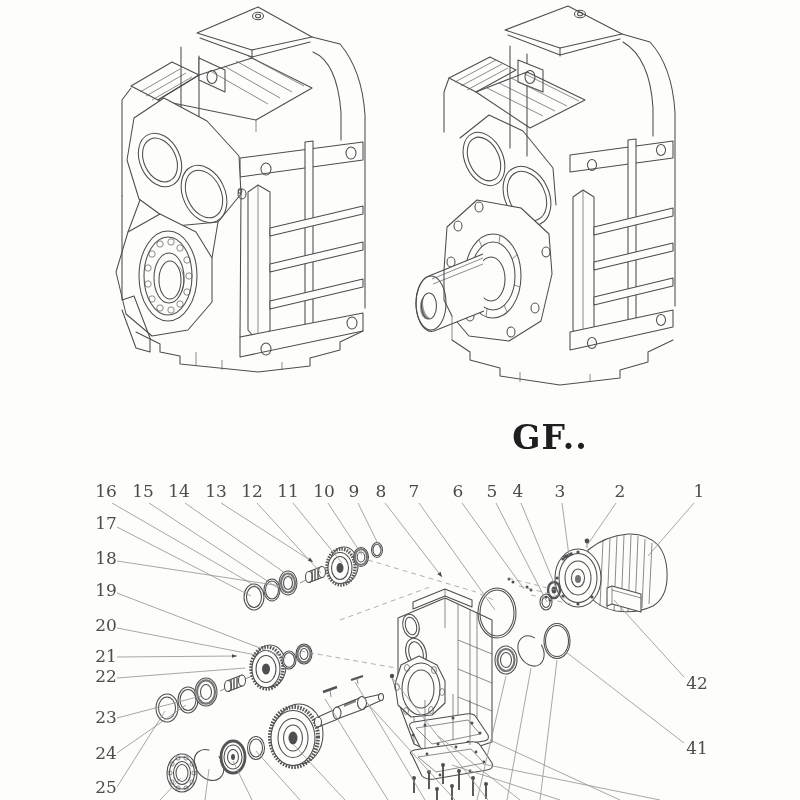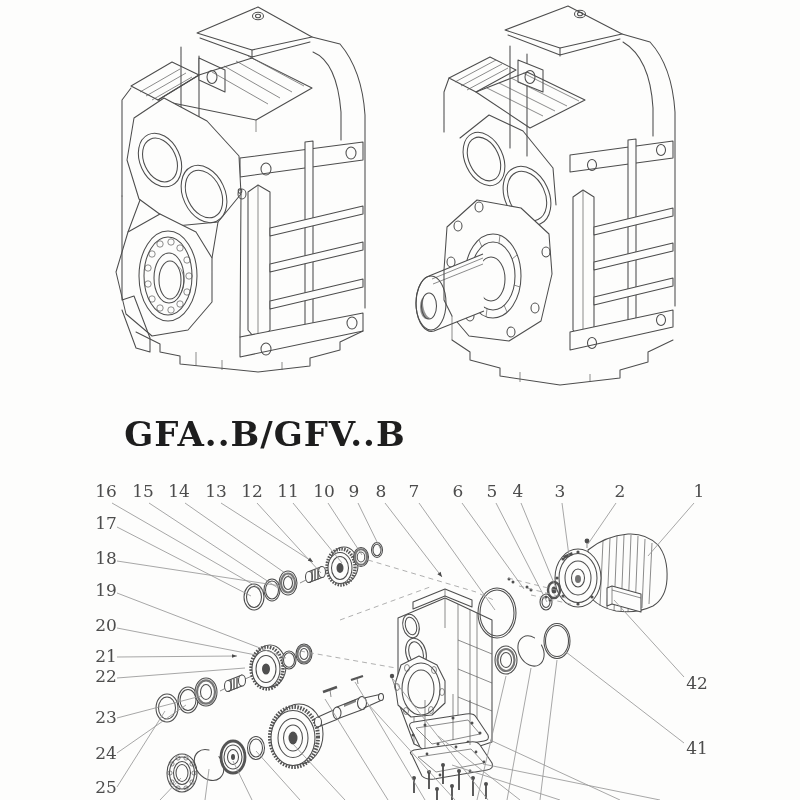--- a/index.html
+++ b/index.html
@@ -461,14 +461,14 @@
           <line x1="117" y1="787" x2="165" y2="711" class="leader"></line>
           <text x="106" y="793" class="callout-num">25</text>
           <line x1="684" y1="743" x2="566" y2="652" class="leader"></line>
           <text x="697" y="754" class="callout-num">41</text>
           <line x1="684" y1="677" x2="614" y2="600" class="leader"></line>
           <text x="697" y="689" class="callout-num">42</text>
         </g>
     </g>
   </svg>
 
-  <div id="label-1" class="model-label">GFA..B/GFV..B</div>
+  <div id="label-2" class="model-label">GF..</div>
 </div>
 
 </body></html>

